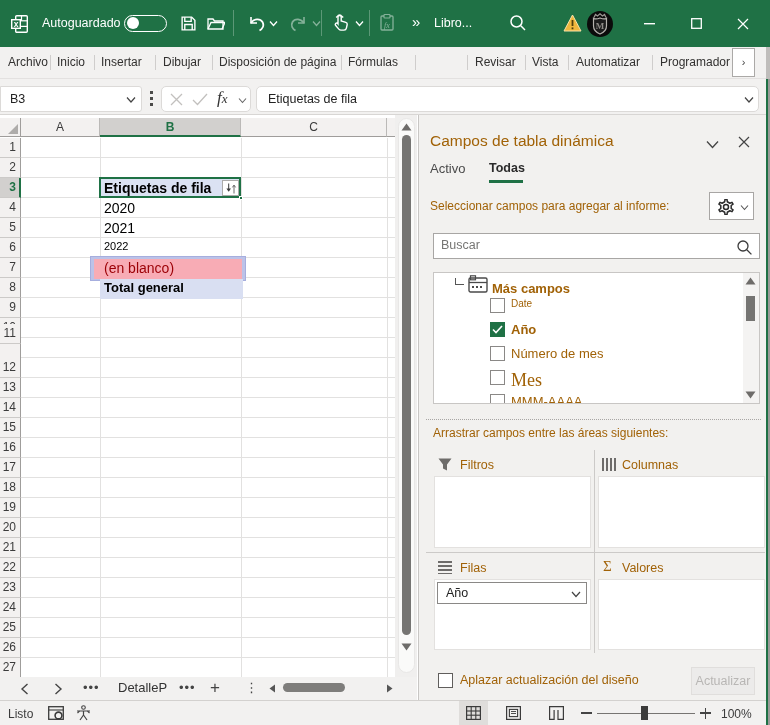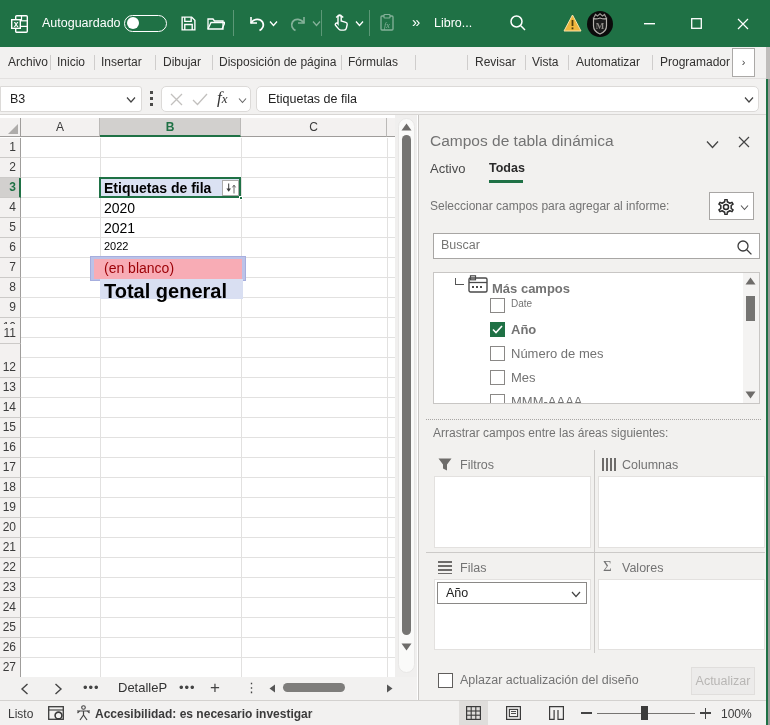--- a/index.html
+++ b/index.html
@@ -23,21 +23,21 @@
 
 
 #grid { left:0; top:115px; width:417px; height:562px; background:#fff; }
 .colhead { position:absolute; top:3px; height:19px; background:#F3F1F0; border-right:1px solid #BBB9B7; border-bottom:1px solid #9F9D9B; color:#3b3b3b; font-size:12px; text-align:center; line-height:19px; }
 .rowhead { position:absolute; left:0; width:21px; height:20px; background:#F3F1F0; border-right:1px solid #9F9D9B; border-bottom:1px solid #CCCAC8; color:#3b3b3b; font-size:12px; text-align:right; padding-right:4px; line-height:19px; }
 .gvline { position:absolute; width:1px; background:#E2E1E0; }
 .ghline { position:absolute; height:1px; background:#E2E1E0; }
 
 
 #panel { left:418px; top:115px; width:348px; height:585px; background:#F2F1EF; border-left:1px solid #C8C6C4; }
-.ptxt { position:absolute; color:#737373; }
+.ptxt { position:absolute; color:#a16207; }
 
 
 #sheetbar { left:0; top:677px; width:417px; height:23px; background:#F2F1F0; }
 #statusbar { left:0; top:700px; width:766px; height:25px; background:#F2F1F0; border-top:1px solid #D3D1CF; font-size:12px; color:#3b3b3b; }
 
 
 #redge { left:766px; top:47px; width:4px; height:678px; background:#9a9a98; }
 #redge .g { position:absolute; left:0; top:0; width:2px; height:100%; background:#1F7145; }
 </style>
 </head>
@@ -277,21 +277,21 @@
 
   <div class="abs" style="left:104px;top:85px;font-size:14px;color:#000;">2020</div>
   <div class="abs" style="left:104px;top:105px;font-size:14px;color:#000;">2021</div>
   <div class="abs" style="left:104px;top:125px;font-size:11px;color:#000;">2022</div>
 
   <div class="abs" style="left:90px;top:141px;width:156px;height:25px;background:#BCC2E8;border:1px solid #A6AEDE;"></div>
   <div class="abs" style="left:94px;top:144px;width:148px;height:20px;background:#F8ACB5;"></div>
   <div class="abs" style="left:104px;top:145px;font-size:14px;color:#9C0006;">(en blanco)</div>
 
   <div class="abs" style="left:100px;top:164px;width:143px;height:20px;background:#D9DFF2;"></div>
-  <div class="abs" style="left:104px;top:165px;font-size:20px;font-weight:bold;color:#000;">Total general</div>
+  <div class="abs" style="left:104px;top:165px;font-size:13px;font-weight:bold;color:#000;">Total general</div>
 
   <div class="abs" style="left:395px;top:0;width:22px;height:562px;background:#F0EFEE;"></div>
   <div class="abs" style="left:398px;top:3px;width:17px;height:555px;background:#FAFAF9;border:1px solid #E8E7E6;border-radius:9px;"></div>
   <svg class="abs" style="left:401px;top:8px" width="11" height="8" viewBox="0 0 11 8">
       <path d="M5.5 0.5 L10.5 7.5 H0.5 z" fill="#6E6C6A"></path>
     </svg>
   <div class="abs" style="left:402px;top:20px;width:9px;height:500px;background:#757472;border-radius:5px;"></div>
   <svg class="abs" style="left:401px;top:528px" width="11" height="8" viewBox="0 0 11 8">
       <path d="M5.5 7.5 L10.5 0.5 H0.5 z" fill="#6E6C6A"></path>
     </svg>
@@ -347,21 +347,21 @@
       <svg class="abs" style="left:2px;top:3px" width="11" height="9" viewBox="0 0 11 9">
           <path d="M1 4.5 L4 7.5 L10 1" fill="none" stroke="#fff" stroke-width="1.6"></path>
         </svg>
     </div>
     <div class="ptxt" style="left:77px;top:49px;font-size:13px;font-weight:bold;">Año</div>
 
     <div class="abs" style="left:56px;top:73px;width:15px;height:15px;background:#fff;border:1px solid #8A8886;"></div>
     <div class="ptxt" style="left:77px;top:73px;font-size:13px;">Número de mes</div>
 
     <div class="abs" style="left:56px;top:97px;width:15px;height:15px;background:#fff;border:1px solid #8A8886;"></div>
-    <div class="ptxt" style="left:77px;top:97px;font-size:13px;">Mes</div>
+    <div class="ptxt" style="left:77px;top:97px;font-size:18px;font-family:Liberation Serif, serif;">Mes</div>
 
     <div class="abs" style="left:56px;top:121px;width:15px;height:15px;background:#fff;border:1px solid #8A8886;"></div>
     <div class="ptxt" style="left:77px;top:121px;font-size:13px;">MMM-AAAA</div>
 
     <div class="abs" style="left:309px;top:0;width:16px;height:131px;background:#F4F3F2;"></div>
     <svg class="abs" style="left:311px;top:4px" width="11" height="8" viewBox="0 0 11 8">
         <path d="M5.5 0.5 L10.5 7.5 H0.5 z" fill="#6E6C6A"></path>
       </svg>
     <div class="abs" style="left:312px;top:23px;width:9px;height:25px;background:#757472;"></div>
     <svg class="abs" style="left:311px;top:118px" width="11" height="8" viewBox="0 0 11 8">
@@ -444,21 +444,20 @@
   <svg class="abs" style="left:48px;top:5px" width="17" height="15" viewBox="0 0 17 15">
     <rect x="0.7" y="0.7" width="14.6" height="12.6" fill="none" stroke="#3b3b3b" stroke-width="1.3"></rect>
     <line x1="0.7" y1="4" x2="15.3" y2="4" stroke="#3b3b3b" stroke-width="1.1"></line>
     <circle cx="10.5" cy="9.5" r="3.4" fill="#F2F1F0" stroke="#3b3b3b" stroke-width="1.6"></circle>
   </svg>
   <svg class="abs" style="left:76px;top:4px" width="15" height="16" viewBox="0 0 15 16">
     <circle cx="7.5" cy="2.5" r="1.8" fill="none" stroke="#444" stroke-width="1.1"></circle>
     <path d="M1 6 h13 M7.5 6 v4 M7.5 10 L4 15 M7.5 10 L11 15" fill="none" stroke="#444" stroke-width="1.2"></path>
     <path d="M1.5 8 l2-2 M13.5 8 l-2-2" fill="none" stroke="#444" stroke-width="1.1"></path>
   </svg>
-  <div class="abs" style="left:95px;top:6px;font-weight:bold;">Accesibilidad: es necesario investigar</div>
 
   <div class="abs" style="left:459px;top:0;width:29px;height:24px;background:#DFDDDB;"></div>
   <svg class="abs" style="left:466px;top:5px" width="15" height="14" viewBox="0 0 15 14">
     <rect x="0.6" y="0.6" width="13.8" height="12.8" fill="none" stroke="#3b3b3b" stroke-width="1.2"></rect>
     <line x1="5.2" y1="0.6" x2="5.2" y2="13.4" stroke="#3b3b3b" stroke-width="1.1"></line>
     <line x1="9.8" y1="0.6" x2="9.8" y2="13.4" stroke="#3b3b3b" stroke-width="1.1"></line>
     <line x1="0.6" y1="5" x2="14.4" y2="5" stroke="#3b3b3b" stroke-width="1.1"></line>
     <line x1="0.6" y1="9.2" x2="14.4" y2="9.2" stroke="#3b3b3b" stroke-width="1.1"></line>
   </svg>
   <svg class="abs" style="left:506px;top:5px" width="15" height="14" viewBox="0 0 15 14">

